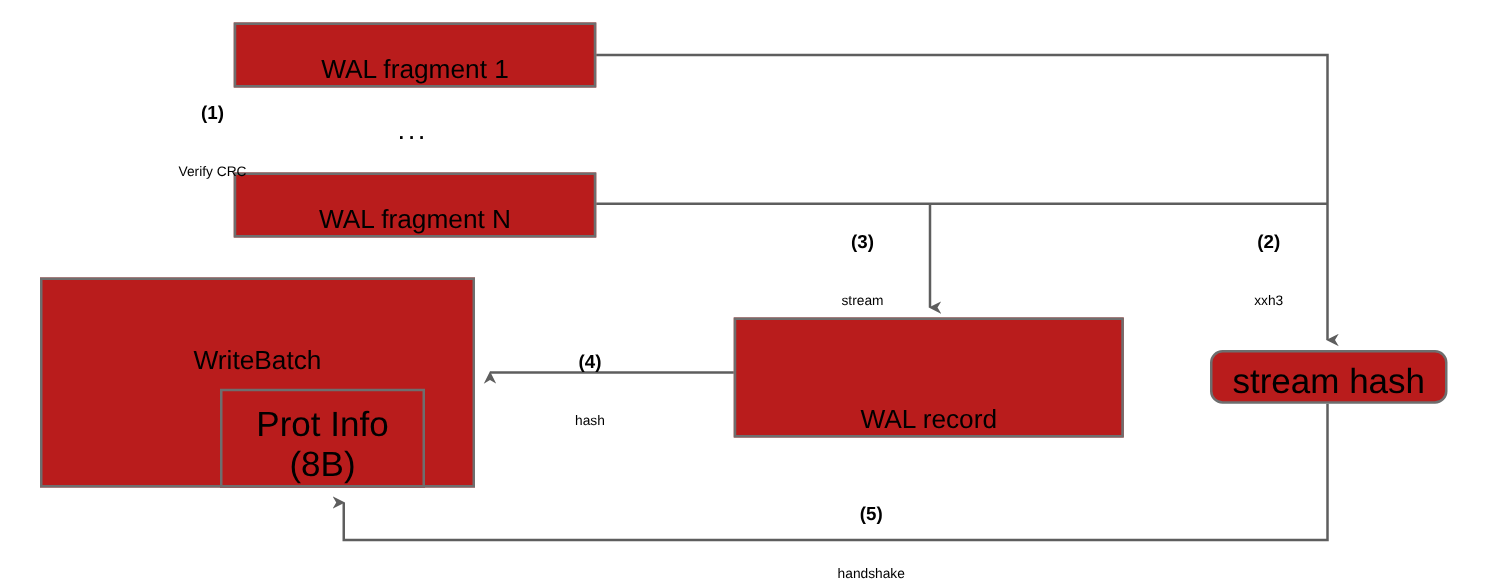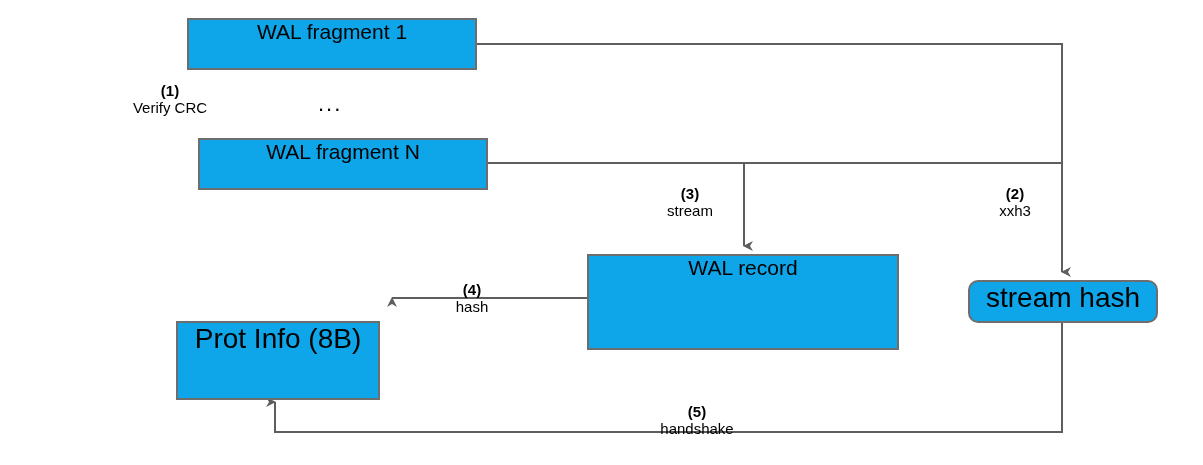--- a/index.html
+++ b/index.html
@@ -21,24 +21,24 @@
   #wires {
     position: absolute;
     left: 0;
     top: 0;
     width: 1203px;
     height: 465px;
   }
   .node {
     position: absolute;
     box-sizing: border-box;
-    background: #0ea5e9;
+    background: #b91c1c;
     border: 2px solid #6e6e6e;
     display: flex;
-    align-items: flex-start;
+    align-items: flex-end;
     justify-content: center;
     text-align: center;
   }
   .node > span {
     display: block;
     line-height: 1.15;
   }
   .node-lg > span { font-size: 21px; }
   .node-md > span { font-size: 28px; }
   .rounded { border-radius: 10px; }
@@ -50,35 +50,36 @@
     background: transparent;
   }
   .edge-label .step {
     display: block;
     font-weight: bold;
     font-size: 15px;
   }
   .edge-label .desc {
     display: block;
     font-weight: normal;
-    font-size: 15px;
+    font-size: 11px;
+    margin-top: 32px;
   }
   .dots {
     position: absolute;
     font-size: 22px;
     letter-spacing: 2px;
     line-height: 1;
     color: #000;
   }
   
   #frag1   { left: 187px; top: 18px;  width: 290px; height: 52px; }
-  #fragN   { left: 198px; top: 138px; width: 290px; height: 52px; }
+  #fragN   { left: 187px; top: 138px; width: 290px; height: 52px; }
   #wbatch  { left: 32px;  top: 222px; width: 348px; height: 168px; }
   #wbatch > span { position: absolute; top: 53px; left: 0; right: 0; }
-  #protinfo{ left: 176px; top: 321px; width: 204px; height: 79px; }
+  #protinfo{ left: 176px; top: 311px; width: 164px; height: 79px; }
   #walrec  { left: 587px; top: 254px; width: 312px; height: 96px; }
   #shash   { left: 968px; top: 280px; width: 190px; height: 43px; }
   
   #lbl1 { left: 110px; top: 83px;  width: 120px; }
   #lbl2 { left: 955px; top: 186px; width: 120px; }
   #lbl3 { left: 630px; top: 186px; width: 120px; }
   #lbl4 { left: 412px; top: 282px; width: 120px; }
   #lbl5 { left: 633px; top: 404px; width: 128px; }
   #dots { left: 318px; top: 93px; }
 </style>
@@ -112,20 +113,23 @@
   </svg>
 
   <div id="frag1" class="node node-lg">
     <span>WAL fragment 1</span>
   </div>
 
   <div id="fragN" class="node node-lg">
     <span>WAL fragment N</span>
   </div>
 
+  <div id="wbatch" class="node node-lg">
+    <span>WriteBatch</span>
+  </div>
 
   <div id="protinfo" class="node node-md">
     <span>Prot Info (8B)</span>
   </div>
 
   <div id="walrec" class="node node-lg">
     <span>WAL record</span>
   </div>
 
   <div id="shash" class="node node-md rounded">

